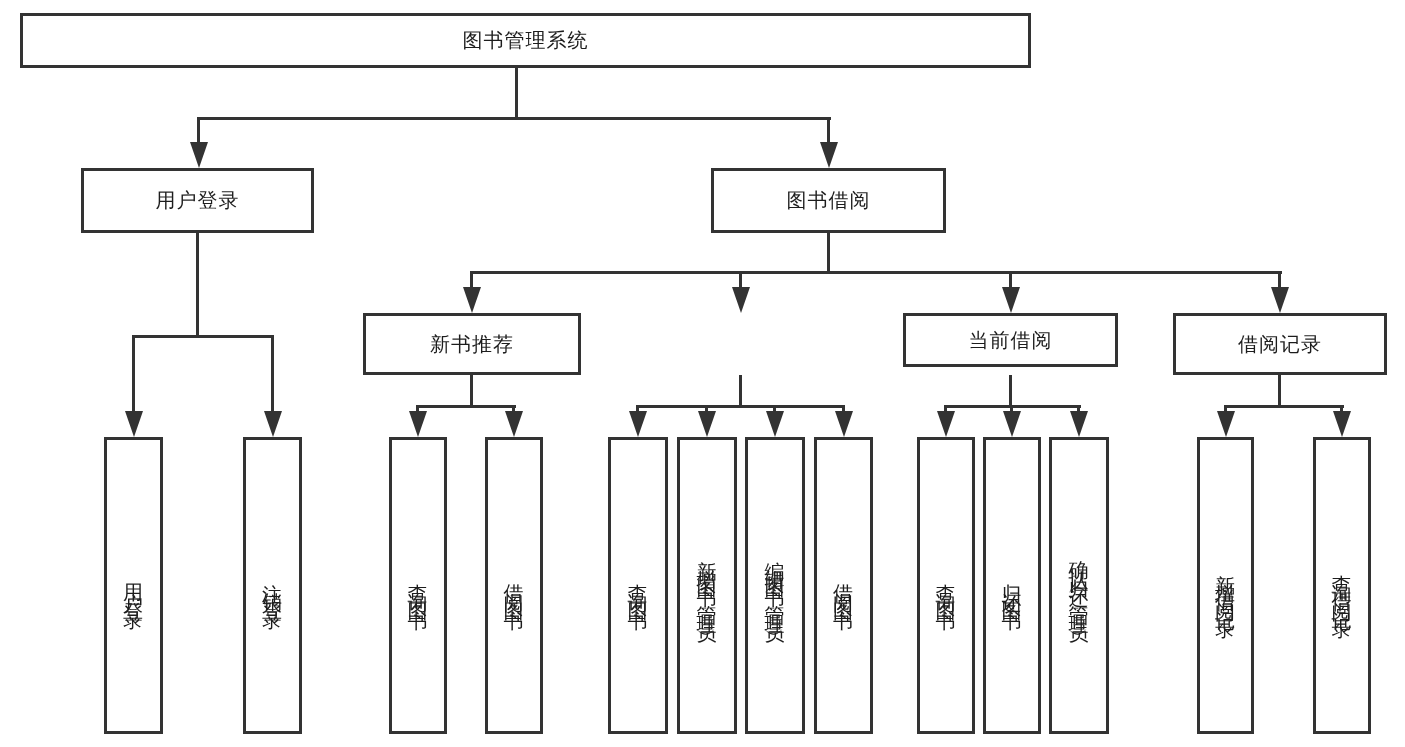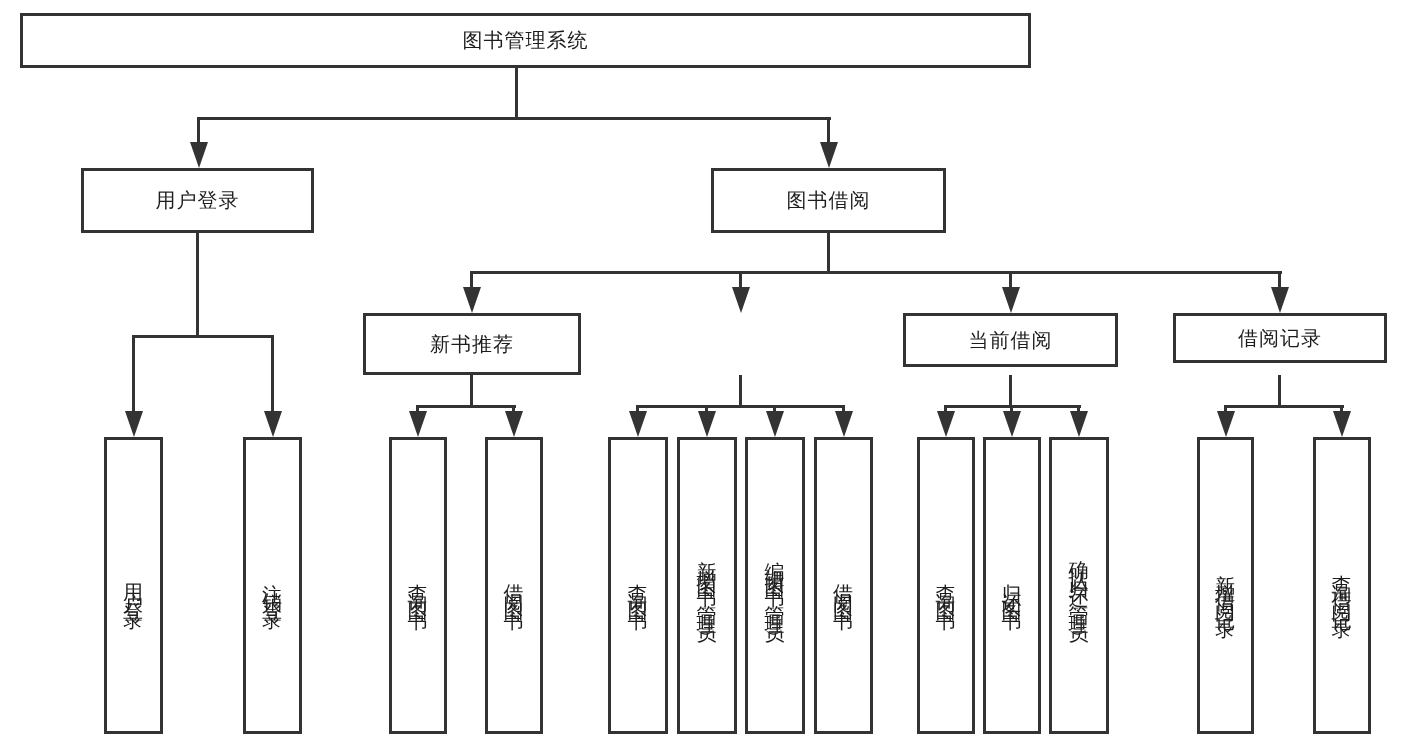--- a/index.html
+++ b/index.html
@@ -88,21 +88,21 @@
   <div class="arrow" style="left:463px; top:287px;"></div>
   <div class="line" style="left:739px; top:271px; width:3px; height:18px;"></div>
   <div class="arrow" style="left:732px; top:287px;"></div>
   <div class="line" style="left:1009px; top:271px; width:3px; height:18px;"></div>
   <div class="arrow" style="left:1002px; top:287px;"></div>
   <div class="line" style="left:1278px; top:271px; width:3px; height:18px;"></div>
   <div class="arrow" style="left:1271px; top:287px;"></div>
 
   <div class="box" style="left:363px; top:313px; width:218px; height:62px;">新书推荐</div>
   <div class="box" style="left:903px; top:313px; width:215px; height:54px;">当前借阅</div>
-  <div class="box" style="left:1173px; top:313px; width:214px; height:50px;">借阅记录</div>
+  <div class="box" style="left:1173px; top:313px; width:214px; height:62px;">借阅记录</div>
 
   <div class="line" style="left:470px; top:375px; width:3px; height:33px;"></div>
   <div class="line" style="left:416px; top:405px; width:100px; height:3px;"></div>
   <div class="line" style="left:416px; top:405px; width:3px; height:8px;"></div>
   <div class="arrow" style="left:409px; top:411px;"></div>
   <div class="line" style="left:512px; top:405px; width:3px; height:8px;"></div>
   <div class="arrow" style="left:505px; top:411px;"></div>
 
   <div class="line" style="left:739px; top:375px; width:3px; height:33px;"></div>
   <div class="line" style="left:636px; top:405px; width:209px; height:3px;"></div>

